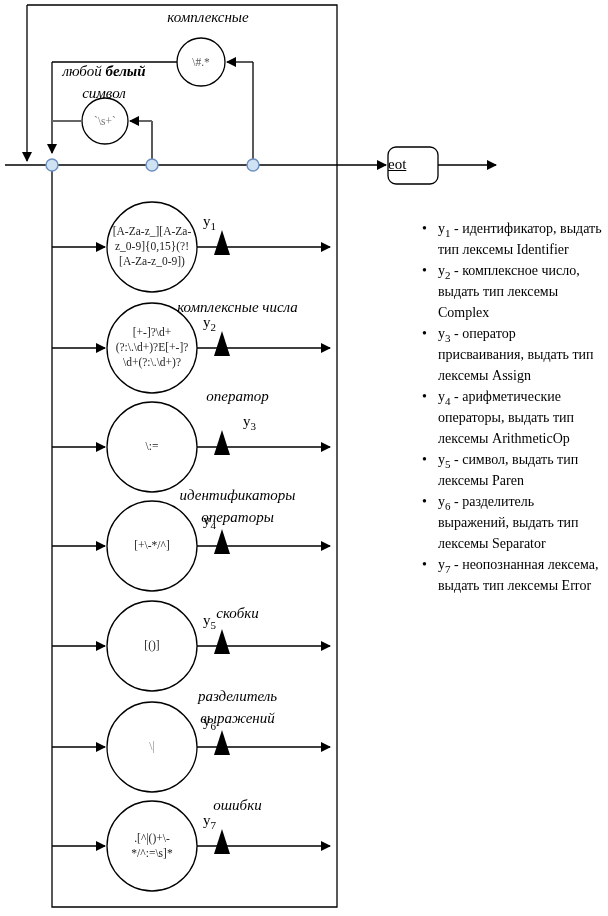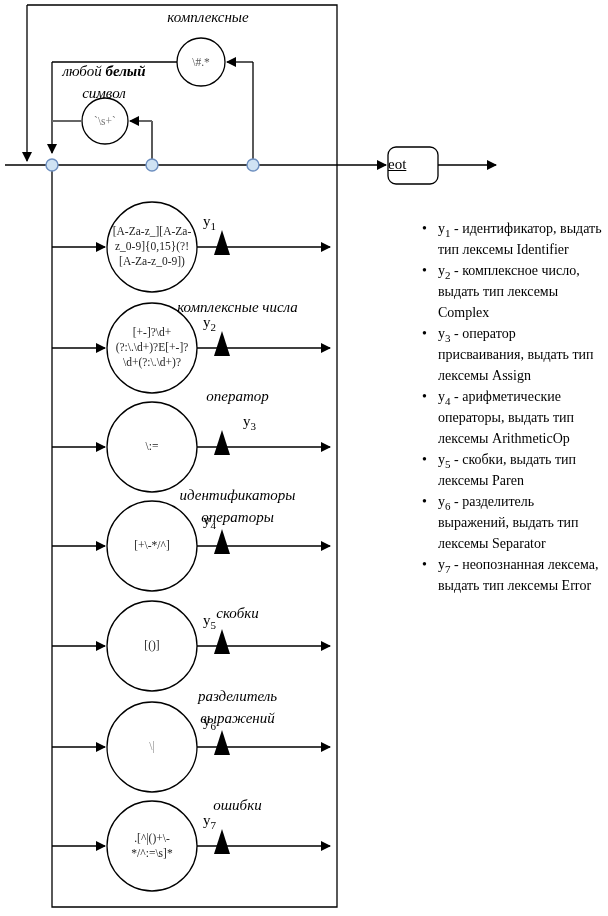--- a/index.html
+++ b/index.html
@@ -177,21 +177,21 @@
     <div class="legend-item">
       <span class="bullet">•</span>
       <span class="ltxt"><span>y</span><sub>3</sub><span> - оператор присваивания, выдать тип лексемы Assign</span></span>
     </div>
     <div class="legend-item">
       <span class="bullet">•</span>
       <span class="ltxt"><span>y</span><sub>4</sub><span> - арифметические операторы, выдать тип лексемы ArithmeticOp</span></span>
     </div>
     <div class="legend-item">
       <span class="bullet">•</span>
-      <span class="ltxt"><span>y</span><sub>5</sub><span> - скобки, выдать тип лексемы Paren</span></span>
+      <span class="ltxt"><span>y</span><sub>5</sub><span> - символ, выдать тип лексемы Paren</span></span>
     </div>
     <div class="legend-item">
       <span class="bullet">•</span>
       <span class="ltxt"><span>y</span><sub>6</sub><span> - разделитель выражений, выдать тип лексемы Separator</span></span>
     </div>
     <div class="legend-item">
       <span class="bullet">•</span>
       <span class="ltxt"><span>y</span><sub>7</sub><span> - неопознанная лексема, выдать тип лексемы Error</span></span>
     </div>
   </div>

